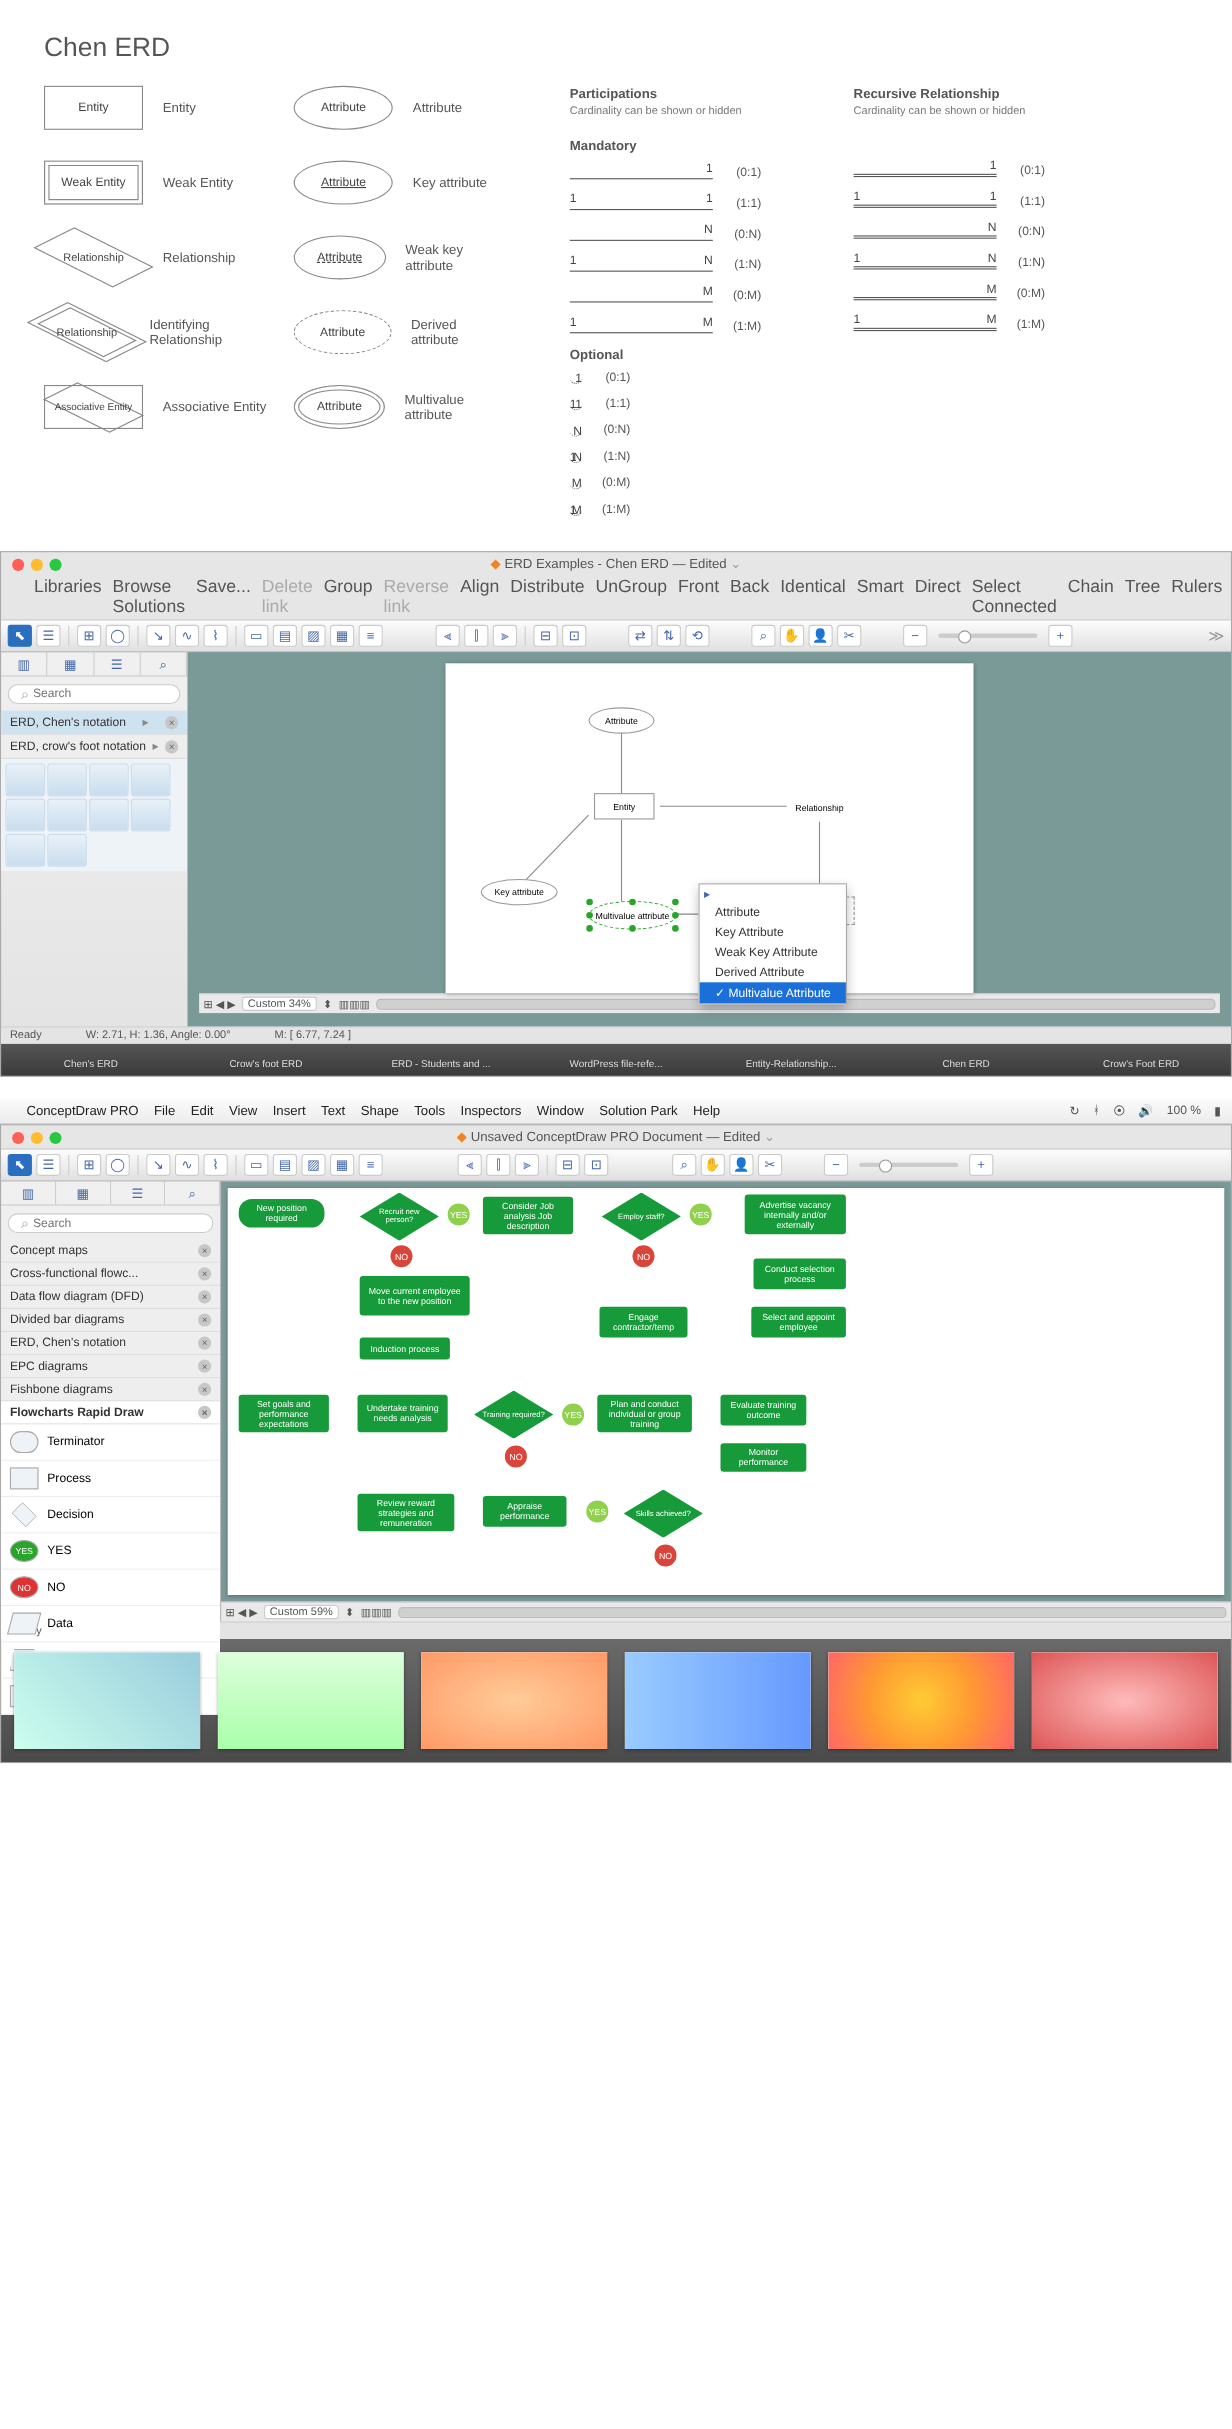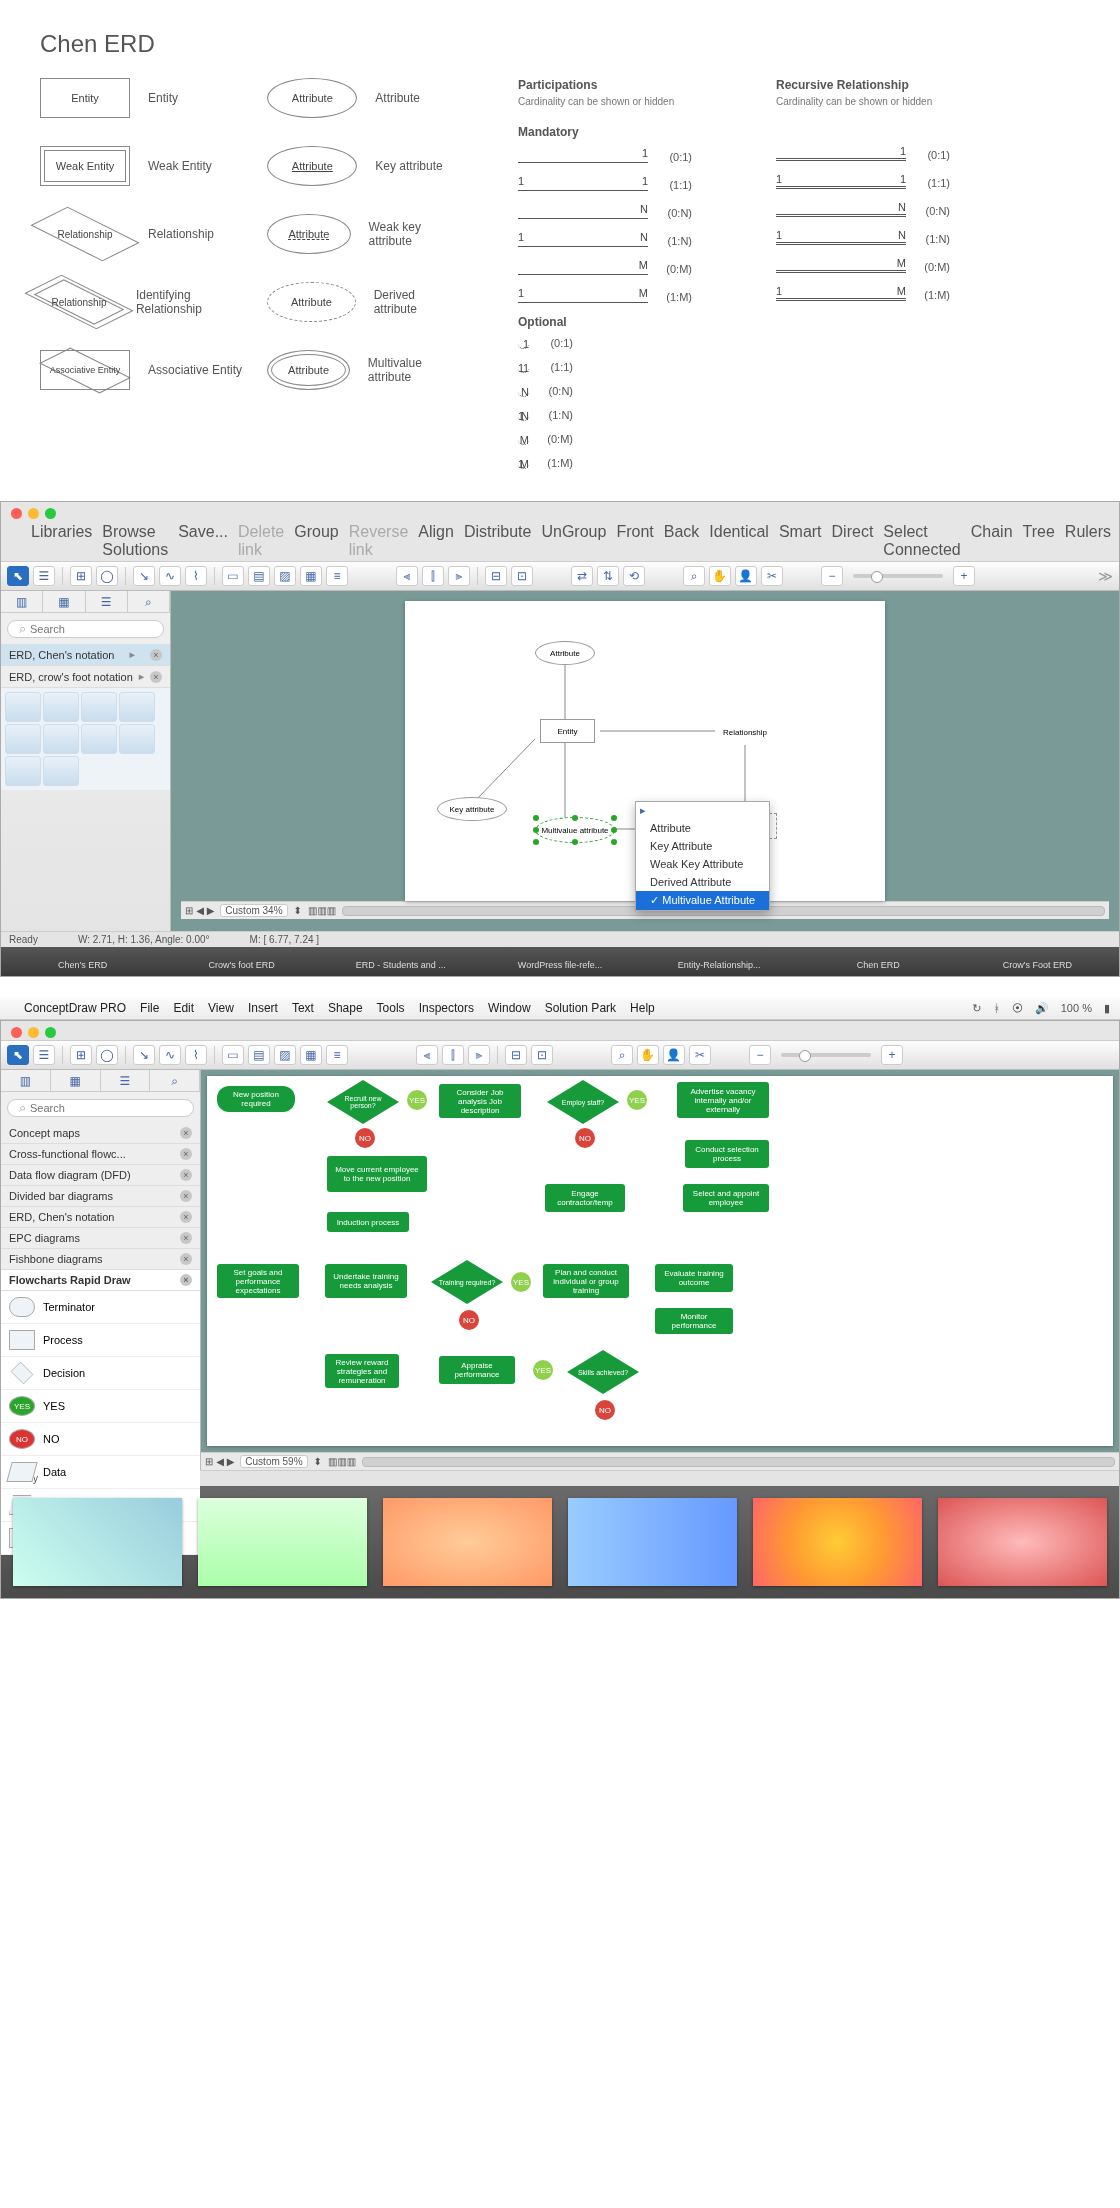--- a/index.html
+++ b/index.html
@@ -347,20 +347,21 @@
     </div>
   </div>
 </div>
 
 <div class="app">
   <div class="traffic">
     <div class="dot red"></div>
     <div class="dot yel"></div>
     <div class="dot grn"></div>
   </div>
+  <div class="win-title"><span class="orange">◆</span> <span>ERD Examples - Chen ERD — Edited</span> <span style="color:#999">⌄</span></div>
   <div class="menubar" id="menubar1">
       <span class="">Libraries</span>
       <span class="">Browse Solutions</span>
       <span class="">Save...</span>
       <span class="disabled">Delete link</span>
       <span class="">Group</span>
       <span class="disabled">Reverse link</span>
       <span class="">Align</span>
       <span class="">Distribute</span>
       <span class="">UnGroup</span>
@@ -565,20 +566,21 @@
     <span>▮</span>
   </div>
 </div>
 
 <div class="app">
   <div class="traffic">
     <div class="dot red"></div>
     <div class="dot yel"></div>
     <div class="dot grn"></div>
   </div>
+  <div class="win-title"><span class="orange">◆</span> <span>Unsaved ConceptDraw PRO Document — Edited</span> <span style="color:#999">⌄</span></div>
   <div class="toolbar">
     <div class="tbtn blue">⬉</div>
     <div class="tbtn">☰</div>
       <div class="tsep"></div>
     <div class="tbtn">⊞</div>
       <div class="tbtn">◯</div>
       <div class="tsep"></div>
     <div class="tbtn">↘</div>
       <div class="tbtn">∿</div>
       <div class="tbtn">⌇</div>
@@ -712,21 +714,21 @@
       <div class="fc" style="left:118px;top:188px;width:82px;height:34px">Undertake training needs analysis</div>
       <div class="fc dec" style="left:224px;top:184px">
             <span style="font-size:7px">Training required?</span>
           </div>
       <div class="fc-yes" style="left:304px;top:196px">YES</div>
       <div class="fc" style="left:336px;top:188px;width:86px;height:34px">Plan and conduct individual or group training</div>
       <div class="fc" style="left:448px;top:188px;width:78px;height:28px">Evaluate training outcome</div>
       <div class="fc-no" style="left:252px;top:234px">NO</div>
       <div class="fc" style="left:448px;top:232px;width:78px;height:26px">Monitor performance</div>
 
-      <div class="fc" style="left:118px;top:278px;width:74px;height:34px">Review reward strategies and remuneration</div>
+      <div class="fc" style="left:118px;top:278px;width:88px;height:34px">Review reward strategies and remuneration</div>
       <div class="fc" style="left:232px;top:280px;width:76px;height:28px">Appraise performance</div>
       <div class="fc-yes" style="left:326px;top:284px">YES</div>
       <div class="fc dec" style="left:360px;top:274px">
             <span style="font-size:7px">Skills achieved?</span>
           </div>
       <div class="fc-no" style="left:388px;top:324px">NO</div>
     </div>
     <div class="hscroll">
       <span>⊞ ◀ ▶</span>
       <span class="custom">Custom 59%</span>

